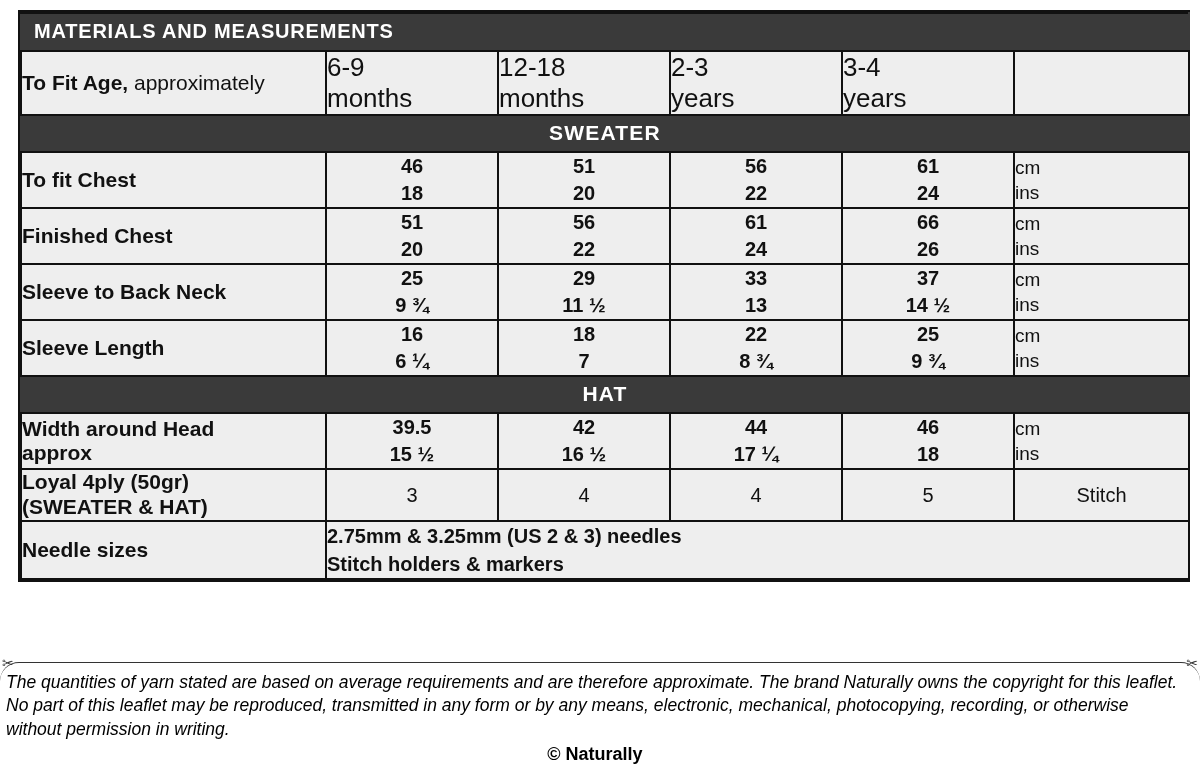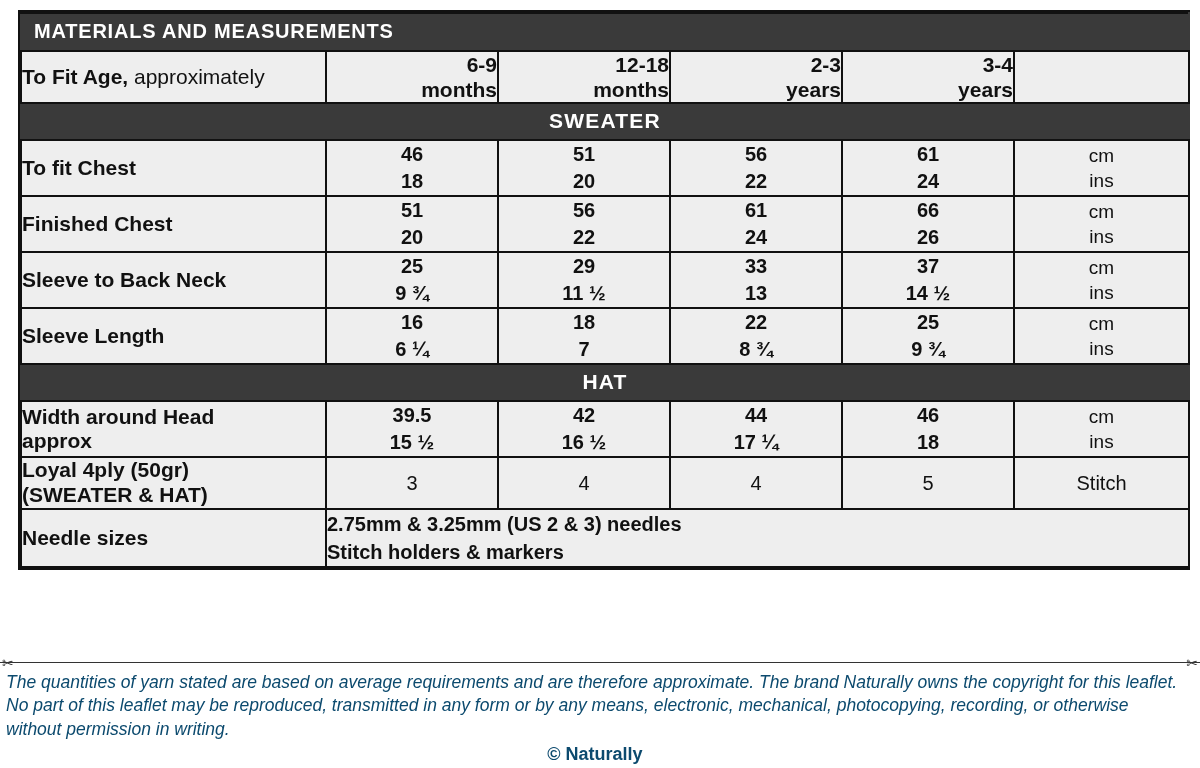--- a/index.html
+++ b/index.html
@@ -72,42 +72,41 @@
     text-align: left;
     line-height: 1.18;
     background: #eeeeee;
   }
   .rowlabel .light {
     font-weight: normal;
     text-align: right;
   }
 
   .sizehead {
-    text-align: right;
-    font-size: 21px;
-    font-weight: bold;
+    text-align: left;
+    font-size: 26px;
+    font-weight: normal;
     line-height: 1.2;
     padding: 10px 0 11px 0;
     background: #eeeeee;
   }
 
   .valcell {
     text-align: center;
     font-size: 20px;
     line-height: 1.35;
     padding: 9px 0 10px 0;
     background: #eeeeee;
     font-weight: bold;
   }
   .valcell .v2 {
     display: block;
   }
 
   .unitcell {
-    text-align: center;
     font-size: 19px;
     line-height: 1.35;
     padding: 9px 0 10px 0;
     background: #eeeeee;
   }
   .unitcell .v2 { display: block; }
 
   .single {
     text-align: center;
     font-size: 20px;
@@ -129,21 +128,22 @@
     position: absolute;
     left: 0;
     top: 662px;
     width: 1200px;
     border-top: 1px solid #333333;
     padding: 8px 12px 0 6px;
     box-sizing: border-box;
     font-style: italic;
     font-size: 17.5px;
     line-height: 1.33;
-    color: #0c4a6e;
+    color: #000000;
+    border-radius: 19px;
   }
   .footer .copyline {
     text-align: center;
     font-style: normal;
     font-weight: bold;
     font-size: 18px;
     margin-top: 2px;
     padding-right: 4px;
   }
   .dash-left, .dash-right {

